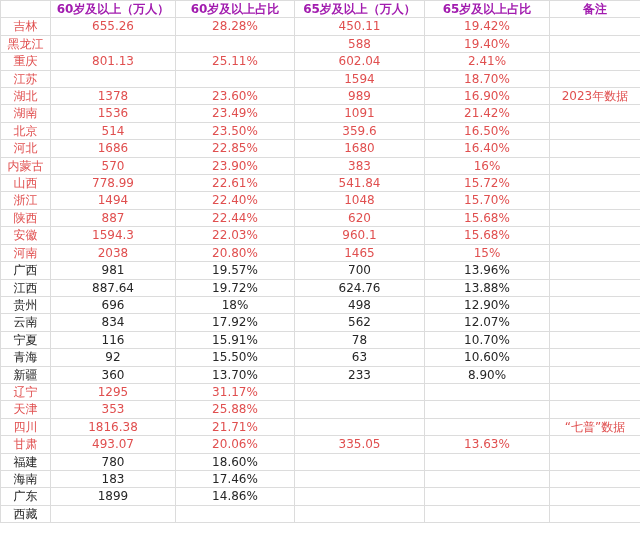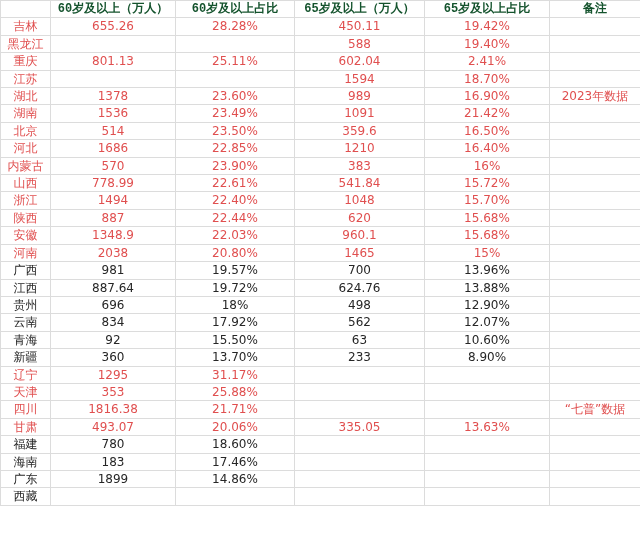--- a/index.html
+++ b/index.html
@@ -34,22 +34,21 @@
     text-align: center;
     vertical-align: middle;
     white-space: nowrap;
     overflow: visible;
     color: var(--txt);
     background: var(--bg);
     font-weight: normal;
   }
   .sheet thead th {
     font-weight: bold;
-    color: #14532d;
-    font-family: Liberation Mono, monospace;
+    color: #a21caf;
   }
   .sheet tr.hl td {
     color: var(--hl);
   }
   col.c-province { width: 50px; }
   col.c-pop60    { width: 125px; }
   col.c-pct60    { width: 119px; }
   col.c-pop65    { width: 130px; }
   col.c-pct65    { width: 125px; }
   col.c-note     { width: 91px; }
@@ -130,21 +129,21 @@
         <td>514</td>
         <td>23.50%</td>
         <td>359.6</td>
         <td>16.50%</td>
         <td></td>
       </tr>
       <tr class="hl">
         <td>河北</td>
         <td>1686</td>
         <td>22.85%</td>
-        <td>1210</td>
+        <td>1680</td>
         <td>16.40%</td>
         <td></td>
       </tr>
       <tr class="hl">
         <td>内蒙古</td>
         <td>570</td>
         <td>23.90%</td>
         <td>383</td>
         <td>16%</td>
         <td></td>
@@ -168,21 +167,21 @@
       <tr class="hl">
         <td>陕西</td>
         <td>887</td>
         <td>22.44%</td>
         <td>620</td>
         <td>15.68%</td>
         <td></td>
       </tr>
       <tr class="hl">
         <td>安徽</td>
-        <td>1348.9</td>
+        <td>1594.3</td>
         <td>22.03%</td>
         <td>960.1</td>
         <td>15.68%</td>
         <td></td>
       </tr>
       <tr class="hl">
         <td>河南</td>
         <td>2038</td>
         <td>20.80%</td>
         <td>1465</td>
@@ -215,20 +214,28 @@
       </tr>
       <tr>
         <td>云南</td>
         <td>834</td>
         <td>17.92%</td>
         <td>562</td>
         <td>12.07%</td>
         <td></td>
       </tr>
       <tr>
+        <td>宁夏</td>
+        <td>116</td>
+        <td>15.91%</td>
+        <td>78</td>
+        <td>10.70%</td>
+        <td></td>
+      </tr>
+      <tr>
         <td>青海</td>
         <td>92</td>
         <td>15.50%</td>
         <td>63</td>
         <td>10.60%</td>
         <td></td>
       </tr>
       <tr>
         <td>新疆</td>
         <td>360</td>

